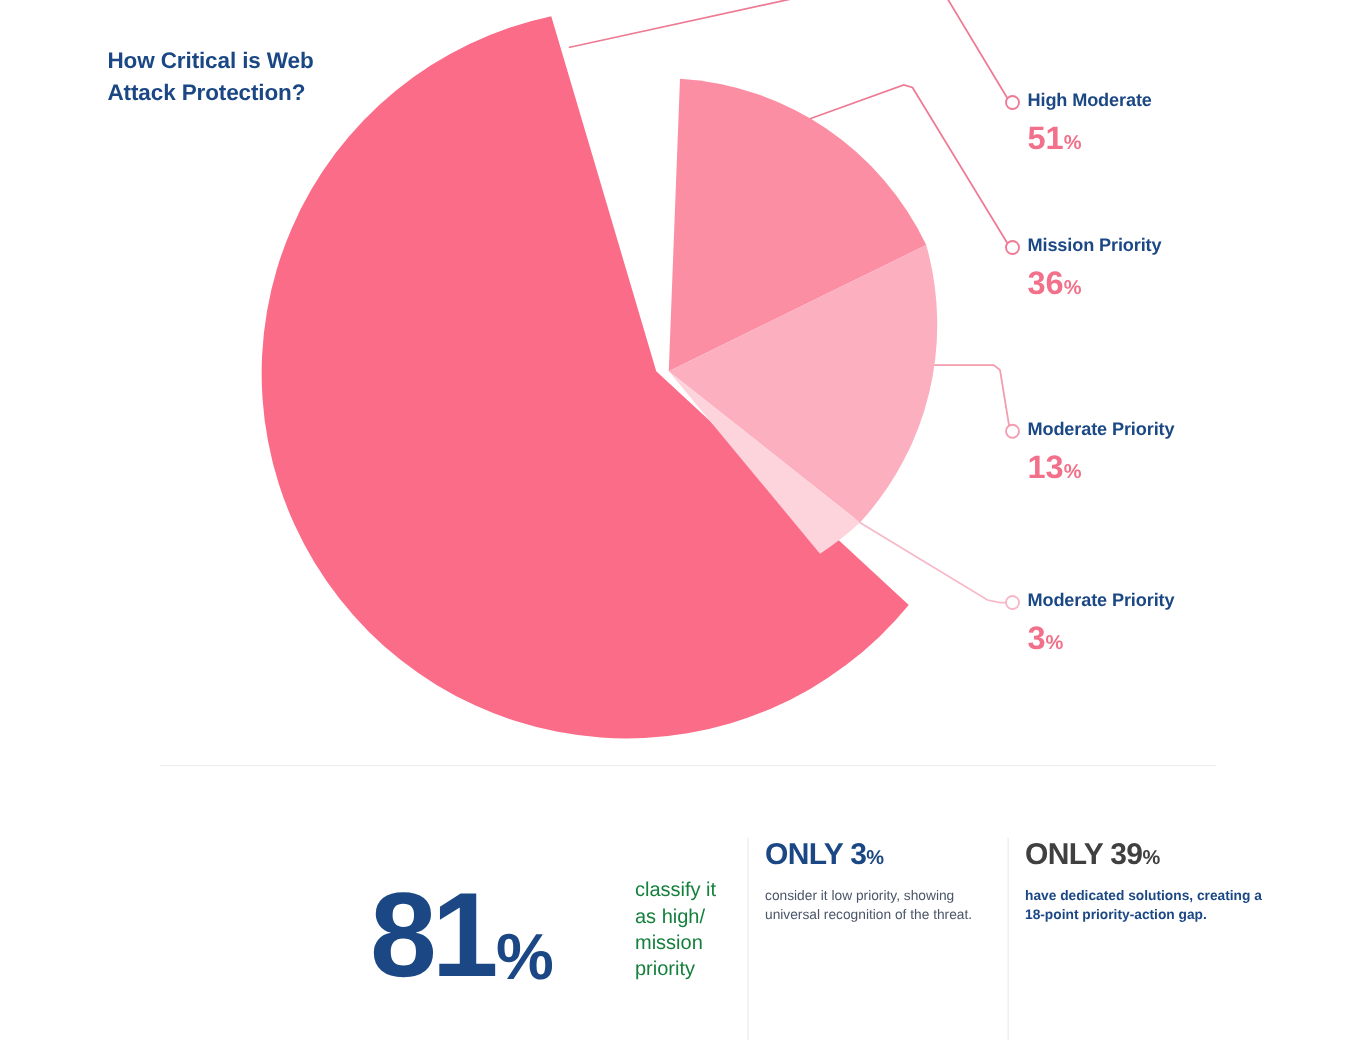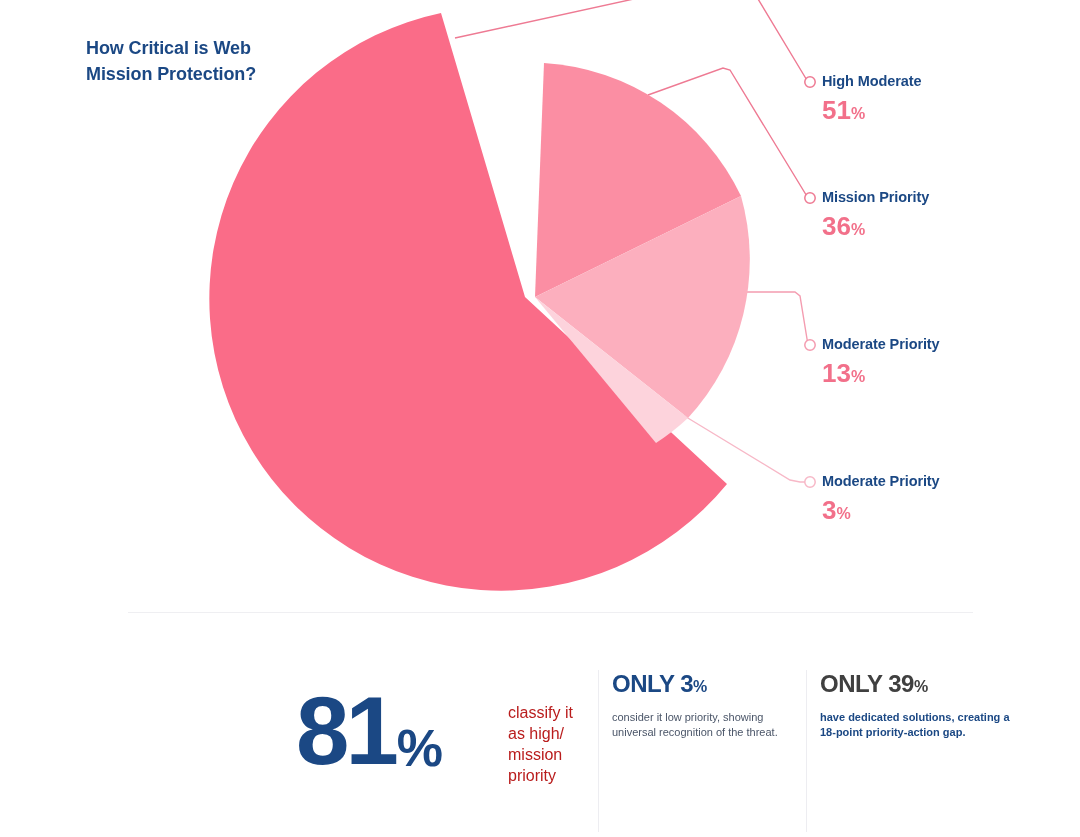--- a/index.html
+++ b/index.html
@@ -90,21 +90,21 @@
     height: 162px;
     background: #EDEDF1;
   }
   #v-divider-1 { left: 598px; }
   #v-divider-2 { left: 806px; }
 
   
   #stat-hero {
     position: absolute;
     left: 296px;
-    top: 30px;
+    top: 48px;
     display: flex;
     align-items: flex-start;
   }
   #hero-number {
     font-size: 96px;
     font-weight: bold;
     color: #1B4884;
     line-height: 0.82;
     letter-spacing: -4px;
   }
@@ -116,21 +116,21 @@
     margin-left: 2px;
     margin-top: 30px;
     letter-spacing: -1px;
   }
   #hero-caption {
     position: absolute;
     left: 508px;
     top: 40px;
     width: 86px;
     font-size: 16px;
-    color: #b91c1c;
+    color: #15803d;
     line-height: 1.32;
   }
 
   .stat-col {
     position: absolute;
     top: 10px;
   }
   #stat-col-2 { left: 612px; width: 184px; }
   #stat-col-3 { left: 820px; width: 192px; }
 
@@ -154,21 +154,21 @@
   #stat-body-3 {
     color: #1B4884;
     font-weight: bold;
   }
 </style>
 </head>
 <body>
 
 <div id="chart-title">
   <span>How Critical is Web</span><br>
-  <span>Mission Protection?</span>
+  <span>Attack Protection?</span>
 </div>
 
 <div id="pie-figure">
   <svg id="pie-svg" width="1080" height="600" viewBox="0 0 1080 600">
 
     <g fill="none" stroke="#EE7A93" stroke-width="1.4">
       <polyline points="455,38 675,-10 755,-6 808,82"></polyline>
       <polyline points="648,95 723,68 730,70 808,198"></polyline>
       <polyline points="722,292 795,292 800,296 808,345" stroke="#F49CB0"></polyline>
       <polyline points="673,409 790,480 800,482 808,482" stroke="#F7B8C7"></polyline>

